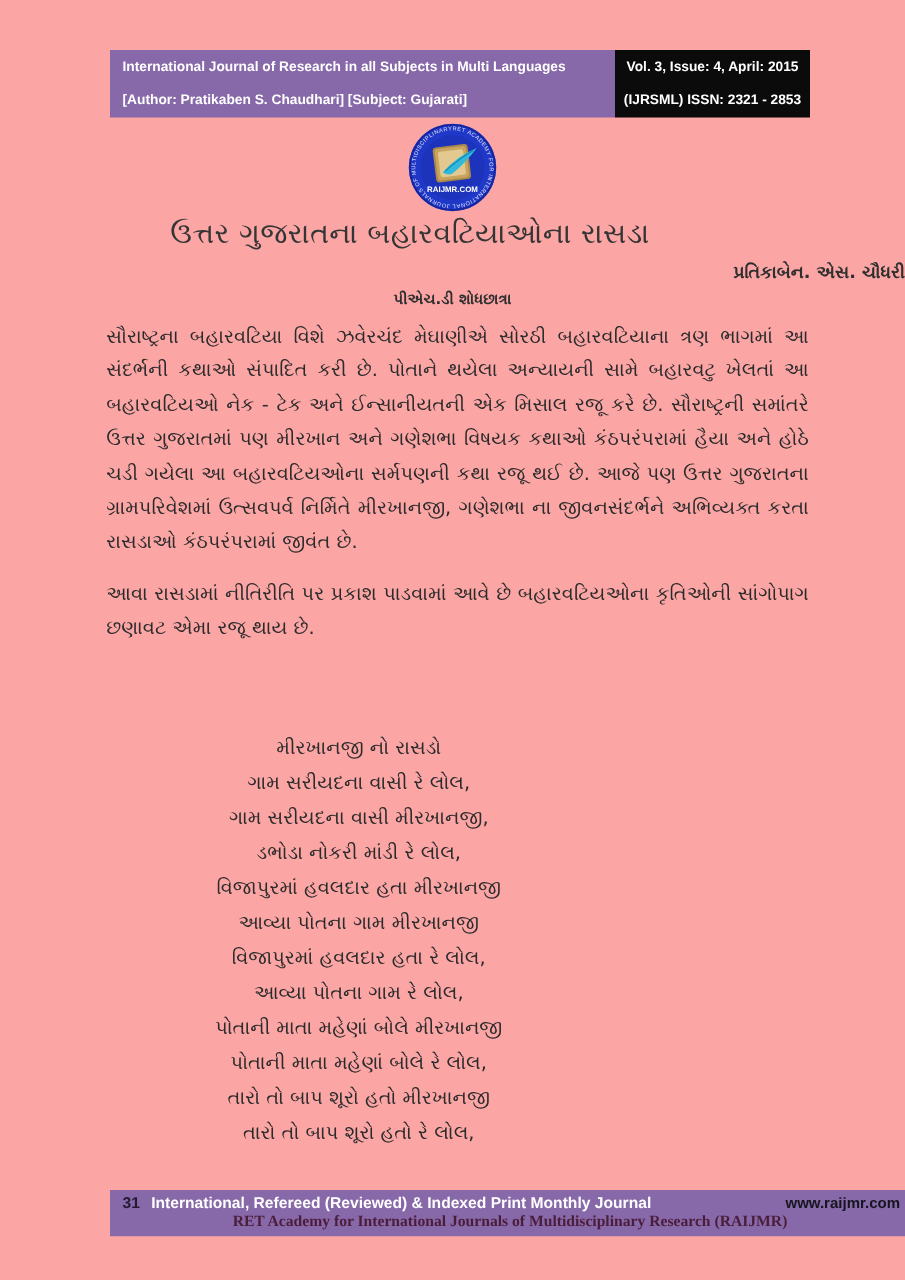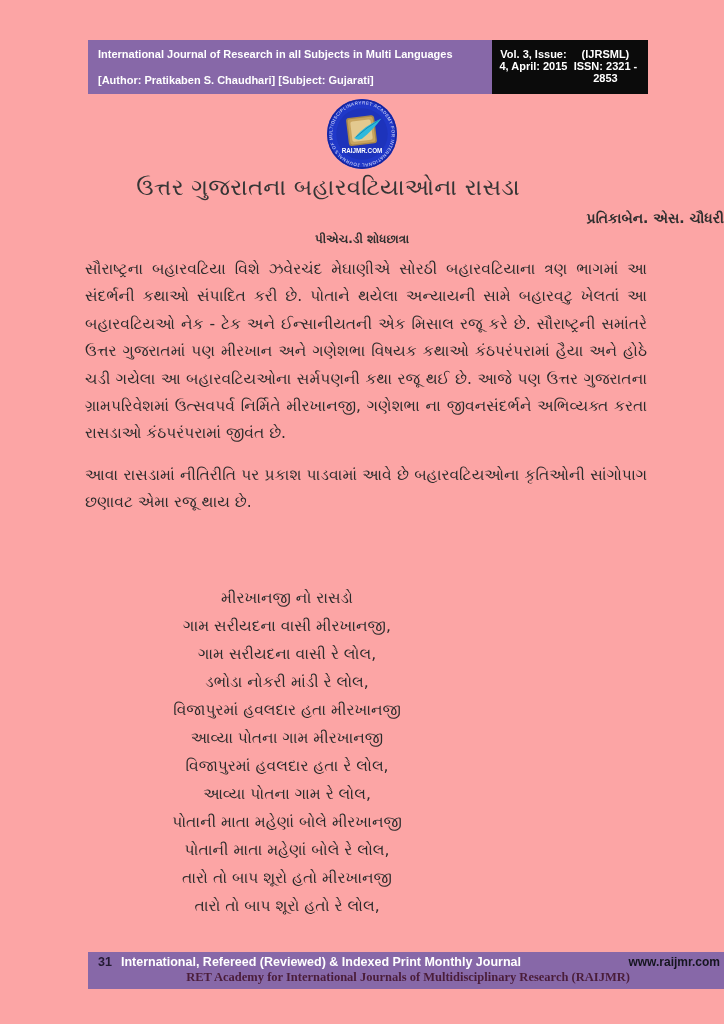--- a/index.html
+++ b/index.html
@@ -12,21 +12,21 @@
   .mast-left{
     width:404px;background:#8768a8;color:#ffffff;
     font-family:"Liberation Sans",sans-serif;font-weight:bold;font-size:11px;
     padding:8px 10px;box-sizing:border-box;
     display:flex;flex-direction:column;justify-content:space-between;
   }
   .mast-right{
     flex:1;background:#0b0b0b;color:#ffffff;
     font-family:"Liberation Sans",sans-serif;font-weight:bold;font-size:11px;
     padding:8px 6px;box-sizing:border-box;text-align:center;
-    display:flex;flex-direction:row;justify-content:space-between;
+    display:flex;flex-direction:column;justify-content:space-between;
   }
   
   .logo{position:absolute;left:50%;top:98px;transform:translateX(-50%);}
   
   .title{
     position:absolute;left:0;top:174px;width:656px;text-align:center;
     font-size:23px;color:#353535;letter-spacing:0.2px;
   }
   .author{
     position:absolute;left:0;top:210px;width:724px;text-align:right;
@@ -107,22 +107,22 @@
   <div class="author">પ્રતિકાબેન. એસ. ચૌધરી</div>
   <div class="affiliation">પીએચ.ડી શોધછાત્રા</div>
 
   <div class="body-copy">
     <p>સૌરાષ્ટ્રના બહારવટિયા વિશે ઝવેરચંદ મેઘાણીએ સોરઠી બહારવટિયાના ત્રણ ભાગમાં આ સંદર્ભની કથાઓ સંપાદિત કરી છે. પોતાને થયેલા અન્યાયની સામે બહારવટુ ખેલતાં આ બહારવટિયઓ નેક - ટેક અને ઈન્સાનીયતની એક મિસાલ રજૂ કરે છે. સૌરાષ્ટ્રની સમાંતરે ઉત્તર ગુજરાતમાં પણ મીરખાન અને ગણેશભા વિષયક કથાઓ કંઠપરંપરામાં હૈયા અને હોઠે ચડી ગયેલા આ બહારવટિયઓના સર્મપણની કથા રજૂ થઈ છે. આજે પણ ઉત્તર ગુજરાતના ગ્રામપરિવેશમાં ઉત્સવપર્વ નિર્મિતે મીરખાનજી, ગણેશભા ના જીવનસંદર્ભને અભિવ્યક્ત કરતા રાસડાઓ કંઠપરંપરામાં જીવંત છે.</p>
     <p>આવા રાસડામાં નીતિરીતિ પર પ્રકાશ પાડવામાં આવે છે બહારવટિયઓના કૃતિઓની સાંગોપાગ છણાવટ એમા રજૂ થાય છે.</p>
   </div>
 
   <div class="poem">
     <div class="p-line">મીરખાનજી નો રાસડો</div>
+    <div class="p-line">ગામ સરીયદના વાસી રે લોલ,</div>
     <div class="p-line">ગામ સરીયદના વાસી મીરખાનજી,</div>
-    <div class="p-line">ગામ સરીયદના વાસી રે લોલ,</div>
     <div class="p-line">ડભોડા નોકરી માંડી રે લોલ,</div>
     <div class="p-line">વિજાપુરમાં હવલદાર હતા મીરખાનજી</div>
     <div class="p-line">આવ્યા પોતના ગામ મીરખાનજી</div>
     <div class="p-line">વિજાપુરમાં હવલદાર હતા રે લોલ,</div>
     <div class="p-line">આવ્યા પોતના ગામ રે લોલ,</div>
     <div class="p-line">પોતાની માતા મહેણાં બોલે મીરખાનજી</div>
     <div class="p-line">પોતાની માતા મહેણાં બોલે રે લોલ,</div>
     <div class="p-line">તારો તો બાપ શૂરો હતો મીરખાનજી</div>
     <div class="p-line">તારો તો બાપ શૂરો હતો રે લોલ,</div>
   </div>

